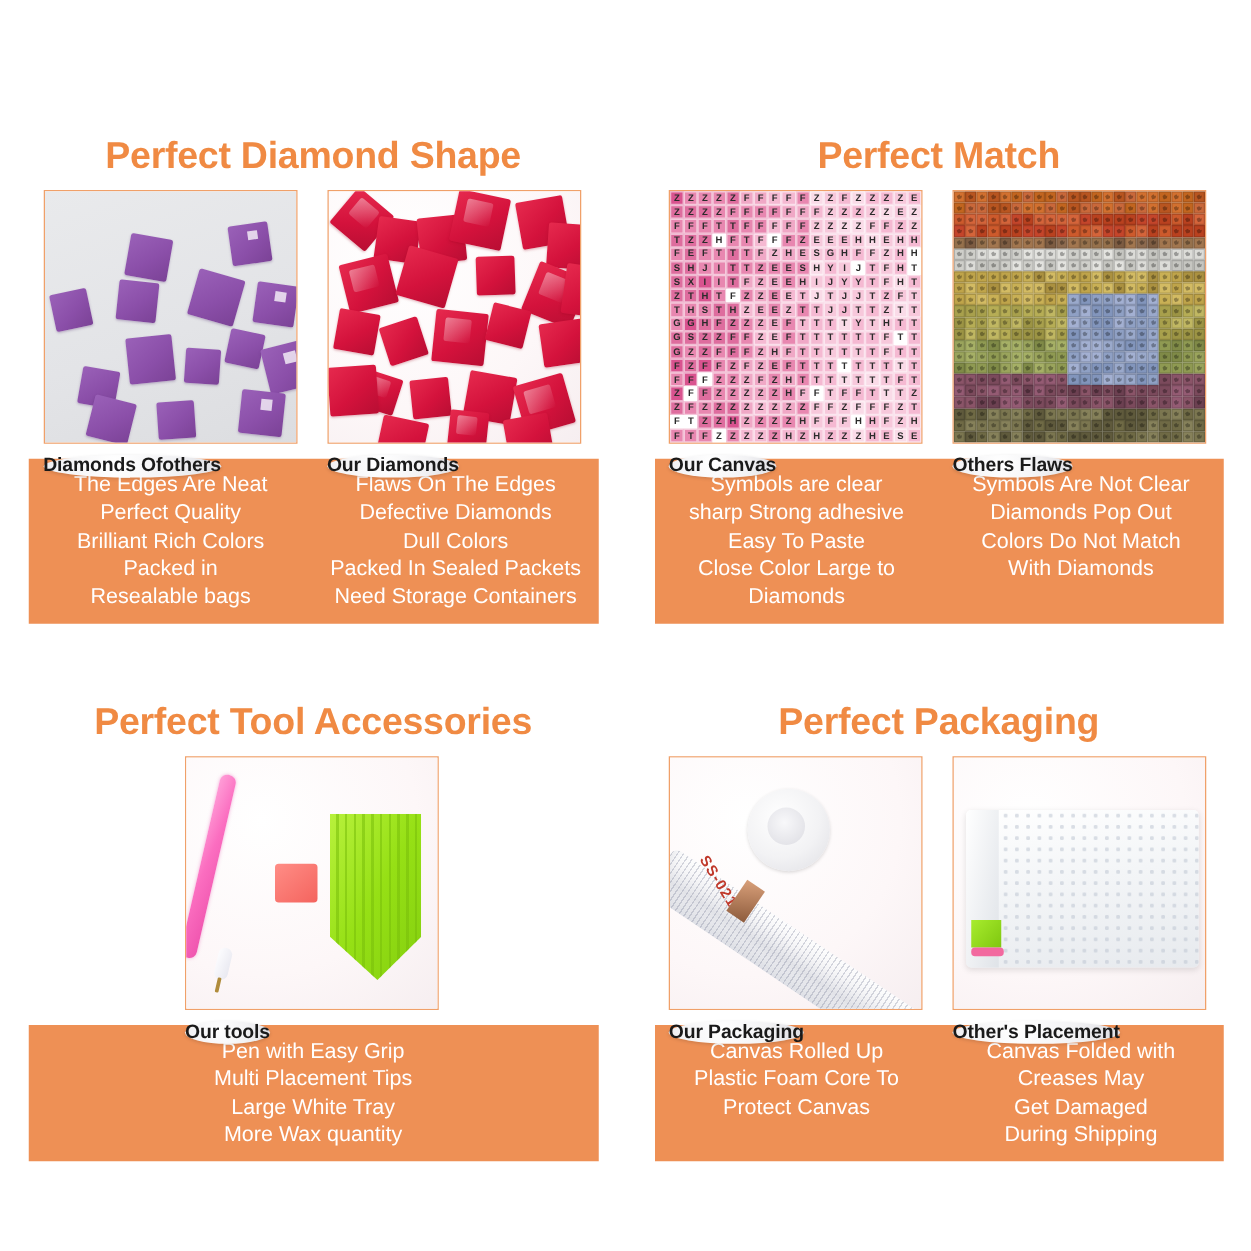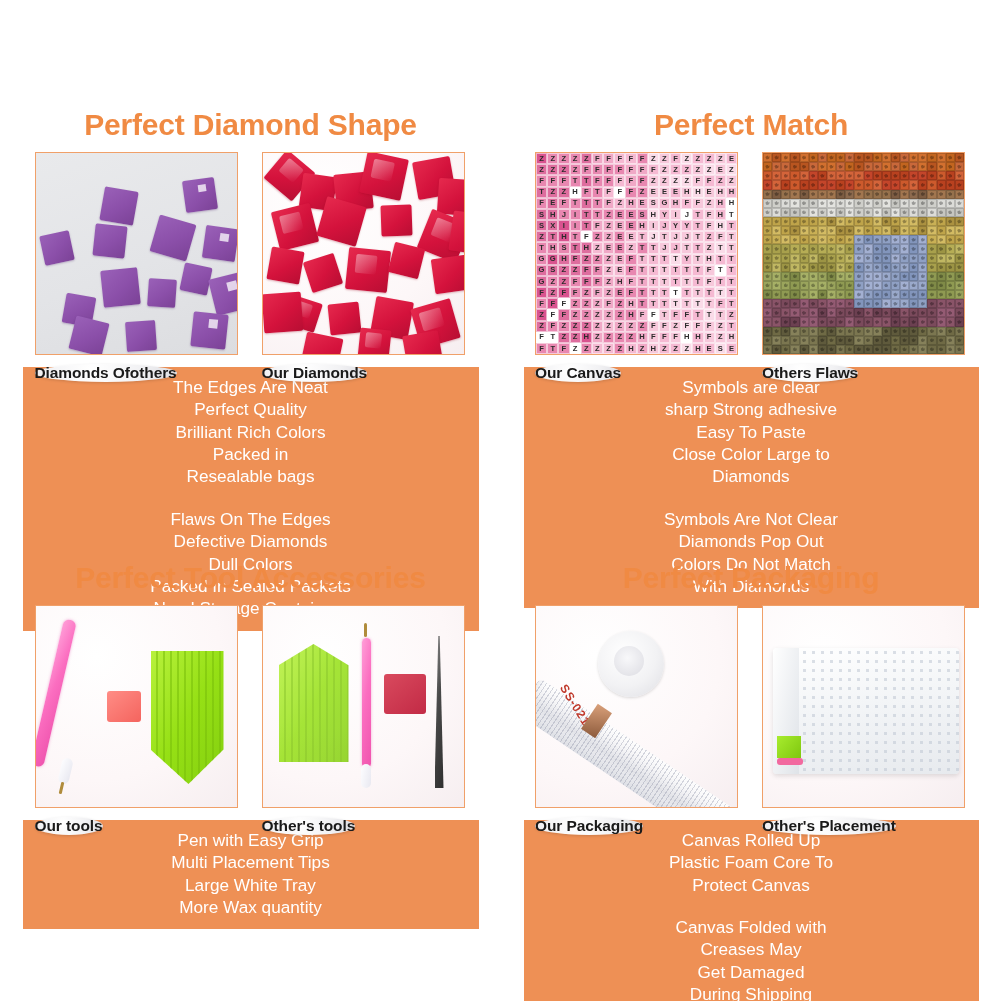--- a/index.html
+++ b/index.html
@@ -70,21 +70,20 @@
     margin-top:9px;
     letter-spacing:-0.1px;
   }
 
   
   .panel{
     margin:12px auto 12px auto;
     background:#EE9055;
     display:flex;
     box-sizing:border-box;
-    flex-direction:column;
   }
   .panel.wide{width:456px;}
   .panel.wide2{width:455px;}
   .panel-col{
     flex:1;
     text-align:center;
     color:#ffffff;
     font-size:17.2px;
     line-height:1.30;
     padding:9px 2px 11px 2px;
@@ -1135,37 +1134,20 @@
             <div class="wax" style="position:absolute;left:71px;top:85px;width:34px;height:31px;
                  background:linear-gradient(140deg,#ff8d86,#f4645e);"></div>
 
             <div class="tray-green" style="position:absolute;left:115px;top:45px;width:73px;height:133px;
                  clip-path:polygon(0 0,100% 0,100% 74%,52% 100%,0 74%);overflow:hidden;">
               <div class="tray-lines"></div>
             </div>
           </div>
           <div class="cap">Our tools</div>
         </div>
-        <div class="photo-col">
-          <div class="photo-frame">
-            <div class="bg-white"></div>
-            <div class="tray-green" style="position:absolute;left:16px;top:38px;width:70px;height:118px;
-                 clip-path:polygon(0 18%,50% 0,100% 18%,100% 100%,0 100%);overflow:hidden;opacity:.85;">
-              <div class="tray-lines"></div>
-            </div>
-            <div class="pen pen-body" style="left:99px;top:32px;width:9px;height:130px;"></div>
-            <div class="pen pen-tip" style="left:98px;top:158px;width:10px;height:24px;"></div>
-            <div class="pen pen-needle" style="left:101px;top:17px;width:3px;height:14px;background:#b08c3c;"></div>
-            <div class="wax" style="position:absolute;left:121px;top:68px;width:42px;height:40px;
-                 background:linear-gradient(140deg,#d94a5e,#c22a45);"></div>
-            <div class="tweezer" style="position:absolute;left:172px;top:30px;width:9px;height:152px;
-                 clip-path:polygon(42% 0,58% 0,100% 100%,0 100%);"></div>
-          </div>
-          <div class="cap">Other's tools</div>
-        </div>
       </div>
       <div class="panel wide">
         <div class="panel-col">Pen with Easy Grip
 Multi Placement Tips
 Large White Tray
 More Wax quantity</div>
       </div>
     </div>
 
     <div class="quad">

